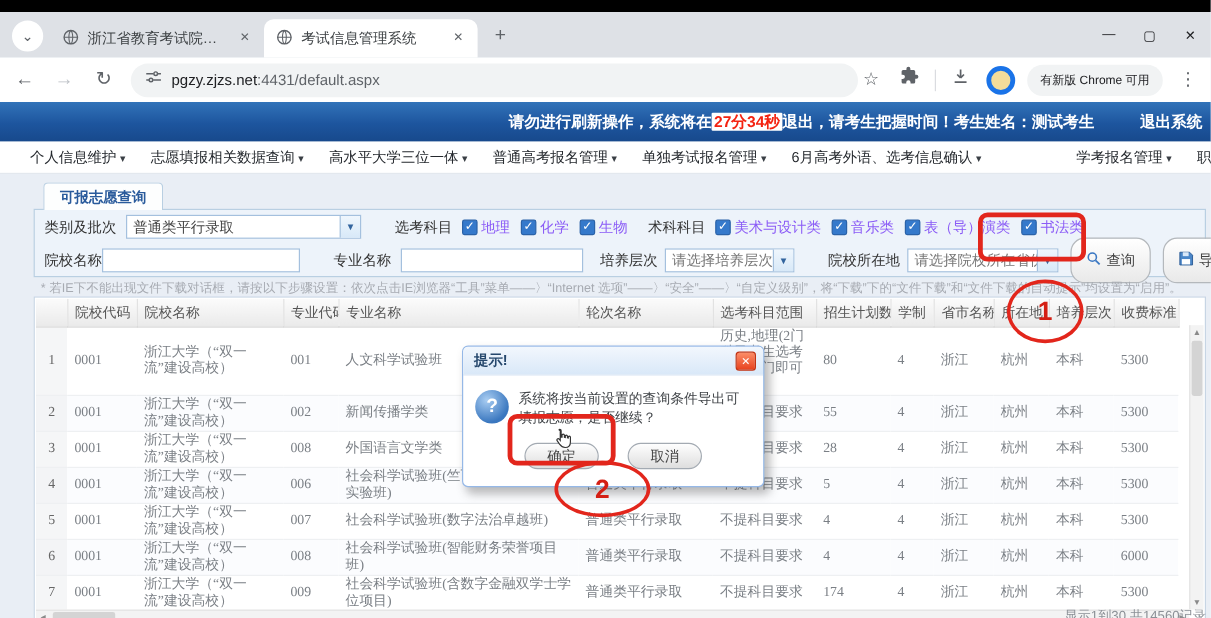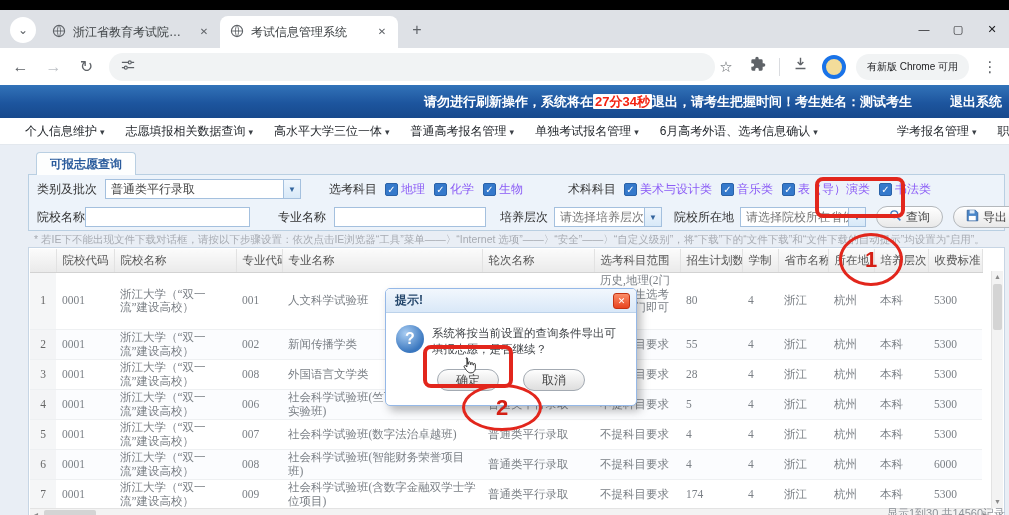--- a/index.html
+++ b/index.html
@@ -53,21 +53,21 @@
   .f-row { display:flex; align-items:center; height:28px; padding-left:8px; }
   .f-label { font-size:12px; color:#333; white-space:nowrap; }
   .combo { display:flex; align-items:center; height:20px; background:#fff; border:1px solid #a4c0de; }
   .combo-text { font-size:12px; color:#444; padding:0 5px; overflow:hidden; white-space:nowrap; flex:1; }
   .combo-text.placeholder { color:#777; }
   .combo-arrow { width:17px; height:100%; background:linear-gradient(#eff6fd,#d8e9f8); border-left:1px solid #a4c0de; font-size:8px; color:#33659e; text-align:center; line-height:19px; }
   .f-input { height:20px; border:1px solid #a4c0de; background:#fff; font-size:12px; padding:0 4px; font-family:inherit; }
   .cb-item { display:flex; align-items:center; margin-right:9px; white-space:nowrap; }
   .cb { width:13px; height:13px; background:#3579cb; border:1px solid #2a62a8; border-radius:2px; color:#fff; font-size:10px; line-height:12px; text-align:center; margin-right:3px; }
   .cb-label { font-size:12px; color:#8b5cf6; }
-  .ez-btn { display:flex; align-items:center; gap:4px; height:22px; padding:0 12px; border:1px solid #b4b8bc; border-radius:12px; background:linear-gradient(#ffffff,#e9e9e9); font-size:12px; color:#444; margin-left:10px; white-space:nowrap; }
+  .ez-btn { display:flex; align-items:center; gap:4px; height:38px; padding:0 12px; border:1px solid #b4b8bc; border-radius:12px; background:linear-gradient(#ffffff,#e9e9e9); font-size:12px; color:#444; margin-left:10px; white-space:nowrap; }
 
   .note-line { position:absolute; left:34px; top:233px; width:960px; font-size:10.5px; color:#a7abb2; white-space:nowrap; overflow:hidden; }
 
   
   .grid-wrap { position:absolute; left:28px; top:247px; width:977px; height:275px; background:#fff; border:1px solid #c7d5e4;font-family:Liberation Serif, serif; }
   .grid-clip { position:absolute; left:1px; top:1px; right:13px; bottom:13px; overflow:hidden; }
   table.grid { border-collapse:collapse; table-layout:fixed; width:952px; }
   th { background:linear-gradient(#fbfbfb,#eaeaea); font-size:11.5px; font-weight:normal; color:#555; text-align:left; padding:4px 6px; border-right:1px solid #e2e2e2; border-bottom:1px solid #d2d2d2; white-space:nowrap; overflow:hidden; height:22px; }
   td { font-size:11.5px; color:#7a7f85; padding:1px 6px; border-bottom:1px solid #eef0f2; line-height:13.5px; overflow:hidden; vertical-align:middle; }
   .td-num { text-align:center; background:#f5f6f7; color:#666; }
@@ -138,20 +138,21 @@
 <div class="toolbar">
   <div class="nav-ic">←</div>
   <div class="nav-ic disabled">→</div>
   <div class="nav-ic">↻</div>
   <div class="omnibox">
     <span><svg width="14" height="14" viewBox="0 0 16 16" fill="none" stroke="#5f6368" stroke-width="1.4">
           <path d="M1 5h7m3.6 0H15M1 11h3m3.6 0H15"></path>
           <circle cx="10" cy="5" r="1.7"></circle>
           <circle cx="5.5" cy="11" r="1.7"></circle>
         </svg></span>
+    <span class="omni-url"><span>pgzy.zjzs.net</span><span class="dim">:4431/default.aspx</span></span>
   </div>
   <div class="tb-right">
     <div class="tb-ic">☆</div>
     <div class="tb-ic"><svg width="16" height="16" viewBox="0 0 24 24" fill="#5f6368">
           <path d="M20.5 11H19V7a2 2 0 0 0-2-2h-4V3.5a2.5 2.5 0 0 0-5 0V5H4a2 2 0 0 0-2 2v3.8h1.5a2.7 2.7 0 0 1 0 5.4H2V20a2 2 0 0 0 2 2h3.8v-1.5a2.7 2.7 0 0 1 5.4 0V22H17a2 2 0 0 0 2-2v-4h1.5a2.5 2.5 0 0 0 0-5z"></path>
         </svg></div>
     <div class="tb-divider"></div>
     <div class="tb-ic"><svg width="17" height="17" viewBox="0 0 24 24" fill="none" stroke="#5f6368" stroke-width="2">
           <path d="M12 4v10m0 0l-4-4m4 4l4-4M5 19h14"></path>
         </svg></div>
@@ -193,21 +194,21 @@
         <span class="cb-label">地理</span>
       </span>
     <span class="cb-item">
         <span class="cb">✓</span>
         <span class="cb-label">化学</span>
       </span>
     <span class="cb-item">
         <span class="cb">✓</span>
         <span class="cb-label">生物</span>
       </span>
-    <span class="f-label" style="margin-left:36px;margin-right:8px">术科科目</span>
+    <span class="f-label" style="margin-left:8px;margin-right:8px">术科科目</span>
     <span class="cb-item">
         <span class="cb">✓</span>
         <span class="cb-label">美术与设计类</span>
       </span>
     <span class="cb-item">
         <span class="cb">✓</span>
         <span class="cb-label">音乐类</span>
       </span>
     <span class="cb-item">
         <span class="cb">✓</span>
@@ -221,21 +222,21 @@
   <div class="f-row">
     <span class="f-label" style="width:68px">院校名称</span>
     <input class="f-input" style="width: 196px;">
     <span class="f-label" style="margin-left:28px;margin-right:8px">专业名称</span>
     <input class="f-input" style="width: 152px;">
     <span class="f-label" style="margin-left:14px;margin-right:6px">培养层次</span>
     <div class="combo" style="width:108px">
       <div class="combo-text placeholder">请选择培养层次</div>
       <div class="combo-arrow">▼</div>
     </div>
-    <span class="f-label" style="margin-left:12px;margin-right:6px">院校所在地</span>
+    <span class="f-label" style="margin-left:28px;margin-right:6px">院校所在地</span>
     <div class="combo" style="width:126px">
       <div class="combo-text placeholder">请选择院校所在省份</div>
       <div class="combo-arrow">▼</div>
     </div>
     <div class="ez-btn">
         <span><svg width="13" height="13" viewBox="0 0 16 16">
             <circle cx="6.5" cy="6.5" r="4.2" fill="none" stroke="#3b78c3" stroke-width="1.6"></circle>
             <path d="M9.8 9.8L14 14" stroke="#3b78c3" stroke-width="1.8"></path>
           </svg></span>
         <span>查询</span>

